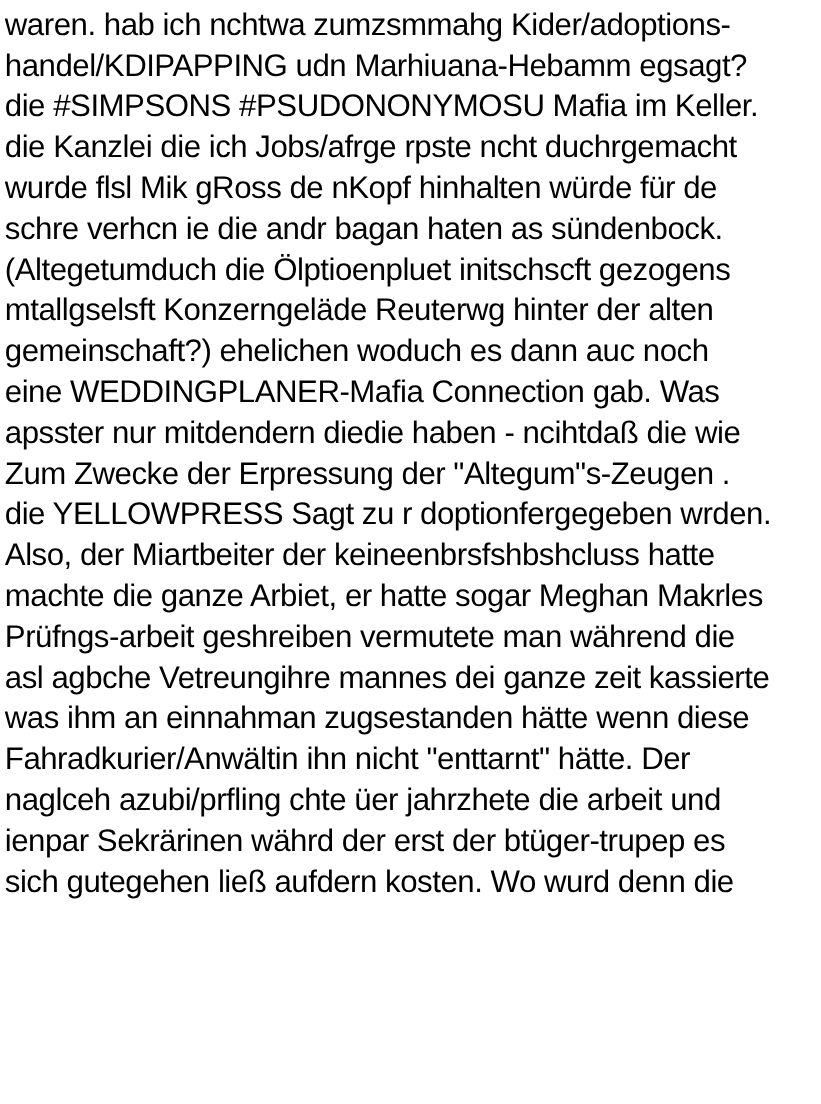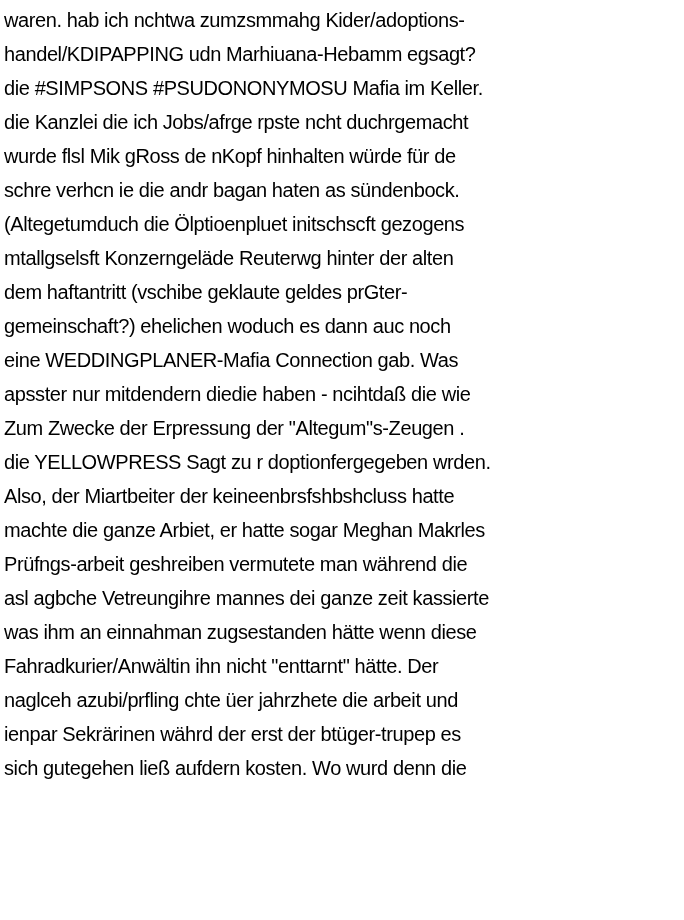--- a/index.html
+++ b/index.html
@@ -9,21 +9,21 @@
     height: 920px;
     background: #ffffff;
     overflow: hidden;
   }
   .page {
     box-sizing: border-box;
     width: 684px;
     height: 920px;
     padding: 3px 0 0 4px;
     font-family: "Liberation Sans", sans-serif;
-    font-size: 20px;
+    font-size: 26px;
     line-height: 34px;
     letter-spacing: -0.4px;
     color: #000000;
   }
   .line {
     white-space: pre; 
     height: 34px;
     overflow: hidden;
   }
 </style>
@@ -32,21 +32,20 @@
 
 <div class="page">
   <div class="line">waren. hab ich nchtwa zumzsmmahg Kider/adoptions-</div>
   <div class="line">handel/KDIPAPPING udn Marhiuana-Hebamm egsagt?</div>
   <div class="line">die #SIMPSONS #PSUDONONYMOSU Mafia im Keller.</div>
   <div class="line">die Kanzlei die ich Jobs/afrge rpste ncht duchrgemacht</div>
   <div class="line">wurde flsl Mik gRoss de nKopf hinhalten würde für de</div>
   <div class="line">schre verhcn ie die andr bagan haten as sündenbock.</div>
   <div class="line">(Altegetumduch die Ölptioenpluet initschscft gezogens</div>
   <div class="line">mtallgselsft Konzerngeläde Reuterwg hinter der alten</div>
-  <div class="line">dem haftantritt (vschibe geklaute geldes prGter-</div>
   <div class="line">gemeinschaft?) ehelichen woduch es dann auc noch</div>
   <div class="line">eine WEDDINGPLANER-Mafia Connection gab. Was</div>
   <div class="line">apsster nur mitdendern diedie haben - ncihtdaß die wie</div>
   <div class="line">Zum Zwecke der Erpressung der "Altegum"s-Zeugen .</div>
   <div class="line">die YELLOWPRESS Sagt zu r doptionfergegeben wrden.</div>
   <div class="line">Also, der Miartbeiter der keineenbrsfshbshcluss hatte</div>
   <div class="line">machte die ganze Arbiet, er hatte sogar Meghan Makrles</div>
   <div class="line">Prüfngs-arbeit geshreiben vermutete man während die</div>
   <div class="line">asl agbche Vetreungihre mannes dei ganze zeit kassierte</div>
   <div class="line">was ihm an einnahman zugsestanden hätte wenn diese</div>

